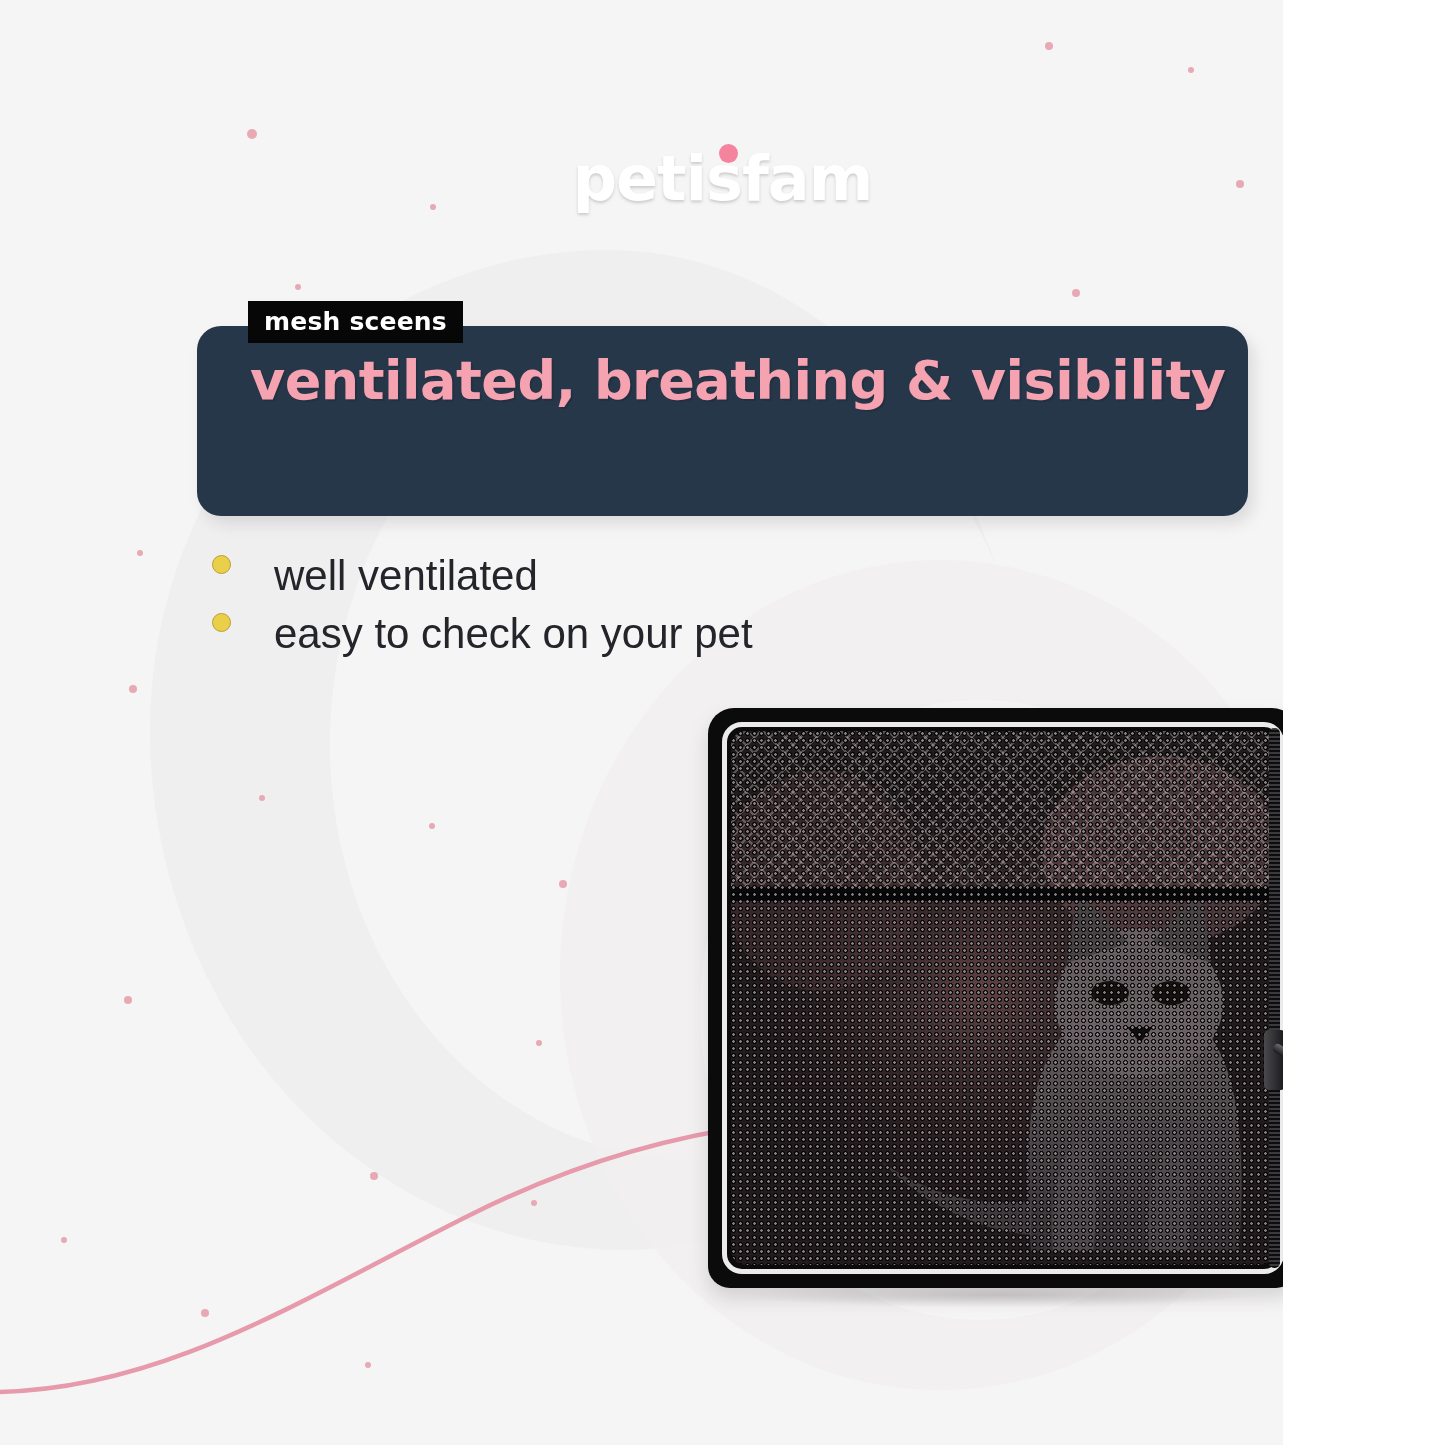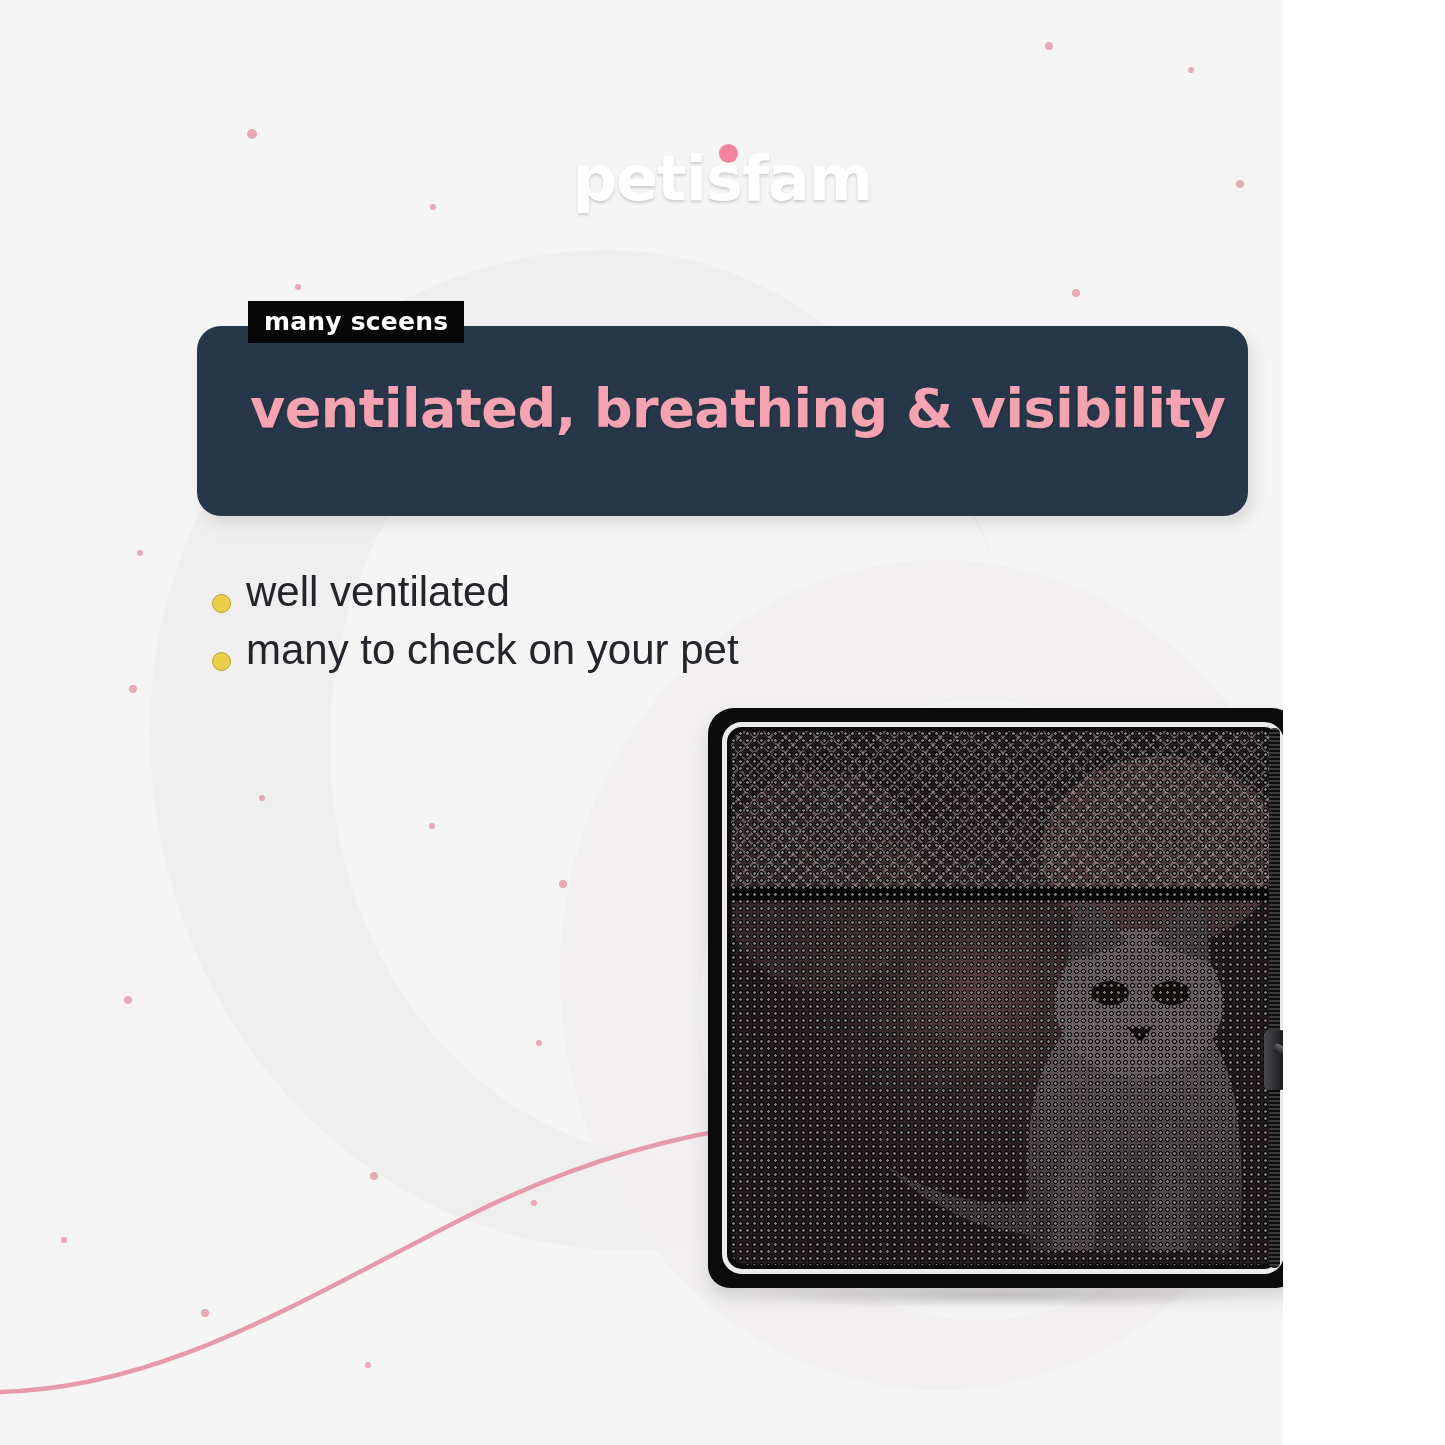--- a/index.html
+++ b/index.html
@@ -127,21 +127,21 @@
     font-family: "DejaVu Sans", sans-serif;
     font-weight: 700;
     font-size: 25px;
     letter-spacing: .2px;
     padding: 8px 16px 9px 16px;
     line-height: 1;
   }
   .headline {
     position: absolute;
     left: 250px;
-    top: 382px;
+    top: 354px;
     font-family: "DejaVu Sans", sans-serif;
     font-weight: 700;
     font-size: 54px;
     line-height: 1;
     letter-spacing: -.5px;
     color: #f5a3b1;
     text-shadow: 2px 2px 0 rgba(0,0,0,.12);
     white-space: nowrap;
   }
   .subhead {
@@ -160,23 +160,24 @@
   .bullets {
     position: absolute;
     left: 212px;
     top: 555px;
     list-style: none;
     margin: 0;
     padding: 0;
   }
   .bullet-row {
     display: flex;
-    align-items: flex-end;
+    align-items: flex-start;
     height: 58px;
     margin-bottom: 0;
+    gap: 28px;
   }
   .bullet-dot {
     width: 17px;
     height: 17px;
     border-radius: 50%;
     background: #ead04a;
     border: 1.5px solid #b9a02e;
     flex: 0 0 auto;
     margin-right: 15px;
   }
@@ -352,32 +353,32 @@
 
   <div class="logo-wrap">
     <div class="logo-text">
       <span>petisfam</span>
       <span class="logo-dot" style="background: rgb(244, 132, 158);"></span>
     </div>
   </div>
 
   <div class="panel" style="background: rgb(39, 55, 74);"></div>
   <div class="badge" style="background: rgb(7, 7, 7);">
-    <span>many sceens</span>
+    <span>mesh sceens</span>
   </div>
   <div class="headline" style="color: rgb(245, 163, 177);">ventilated, breathing &amp; visibility</div>
 
   <ul class="bullets" id="bullets-host">
       <li class="bullet-row">
         <span class="bullet-dot" style="background: rgb(234, 208, 74);"></span>
         <span class="bullet-label">well ventilated</span>
       </li>
       <li class="bullet-row">
         <span class="bullet-dot" style="background: rgb(234, 208, 74);"></span>
-        <span class="bullet-label">many to check on your pet</span>
+        <span class="bullet-label">easy to check on your pet</span>
       </li>
     </ul>
 
   <div class="product">
     <div class="carrier-shadow"></div>
     <div class="carrier-outer">
       <div class="carrier-pipe"></div>
       <div class="carrier-body">
 
         <svg class="cat-silhouette" viewBox="0 0 544 534" xmlns="http://www.w3.org/2000/svg">

